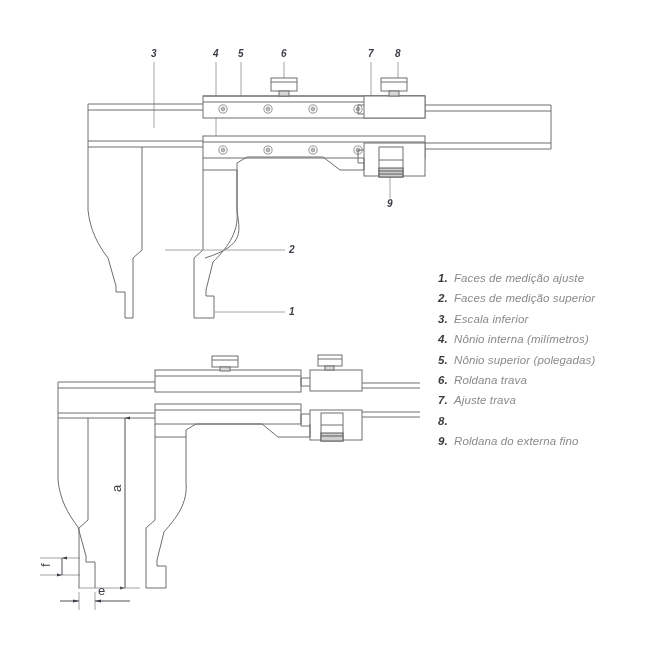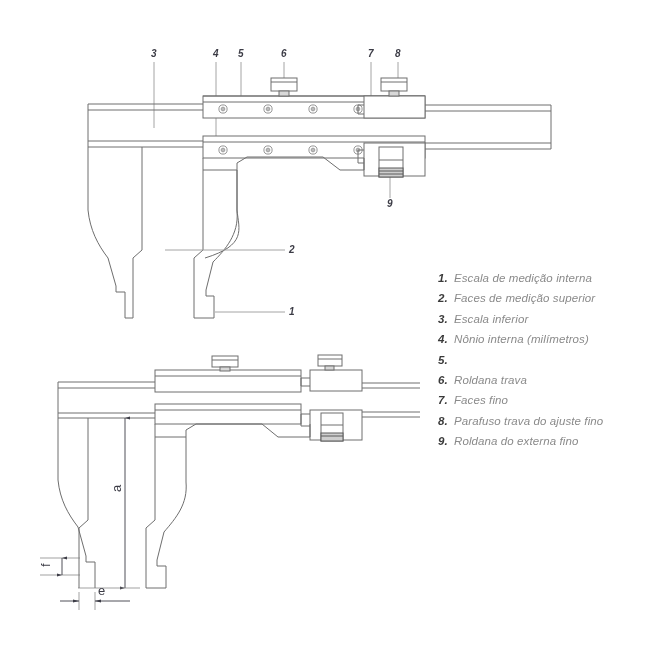--- a/index.html
+++ b/index.html
@@ -310,48 +310,48 @@
   <div class="callout" style="left:289px;top:244px;">2</div>
   <div class="callout" style="left:289px;top:306px;">1</div>
 
   <div class="dimletter rot90" style="left:113px;top:481px;">a</div>
   <div class="dimletter" style="left:98px;top:583px;">e</div>
   <div class="dimletter rot90" style="left:44px;top:558px;font-size:12px;">f</div>
 
   <div id="legend">
     <div class="legend-row">
       <span class="legend-num">1.</span>
-      <span class="legend-label">Escala de medição interna</span>
+      <span class="legend-label">Faces de medição ajuste</span>
     </div>
     <div class="legend-row">
       <span class="legend-num">2.</span>
       <span class="legend-label">Faces de medição superior</span>
     </div>
     <div class="legend-row">
       <span class="legend-num">3.</span>
       <span class="legend-label">Escala inferior</span>
     </div>
     <div class="legend-row">
       <span class="legend-num">4.</span>
       <span class="legend-label">Nônio interna (milímetros)</span>
     </div>
     <div class="legend-row">
       <span class="legend-num">5.</span>
+      <span class="legend-label">Nônio superior (polegadas)</span>
     </div>
     <div class="legend-row">
       <span class="legend-num">6.</span>
       <span class="legend-label">Roldana trava</span>
     </div>
     <div class="legend-row">
       <span class="legend-num">7.</span>
-      <span class="legend-label">Faces fino</span>
+      <span class="legend-label">Ajuste trava</span>
     </div>
     <div class="legend-row">
       <span class="legend-num">8.</span>
-      <span class="legend-label">Parafuso trava do ajuste fino</span>
     </div>
     <div class="legend-row">
       <span class="legend-num">9.</span>
       <span class="legend-label">Roldana do externa fino</span>
     </div>
   </div>
 
 </div>
 
 </body></html>

